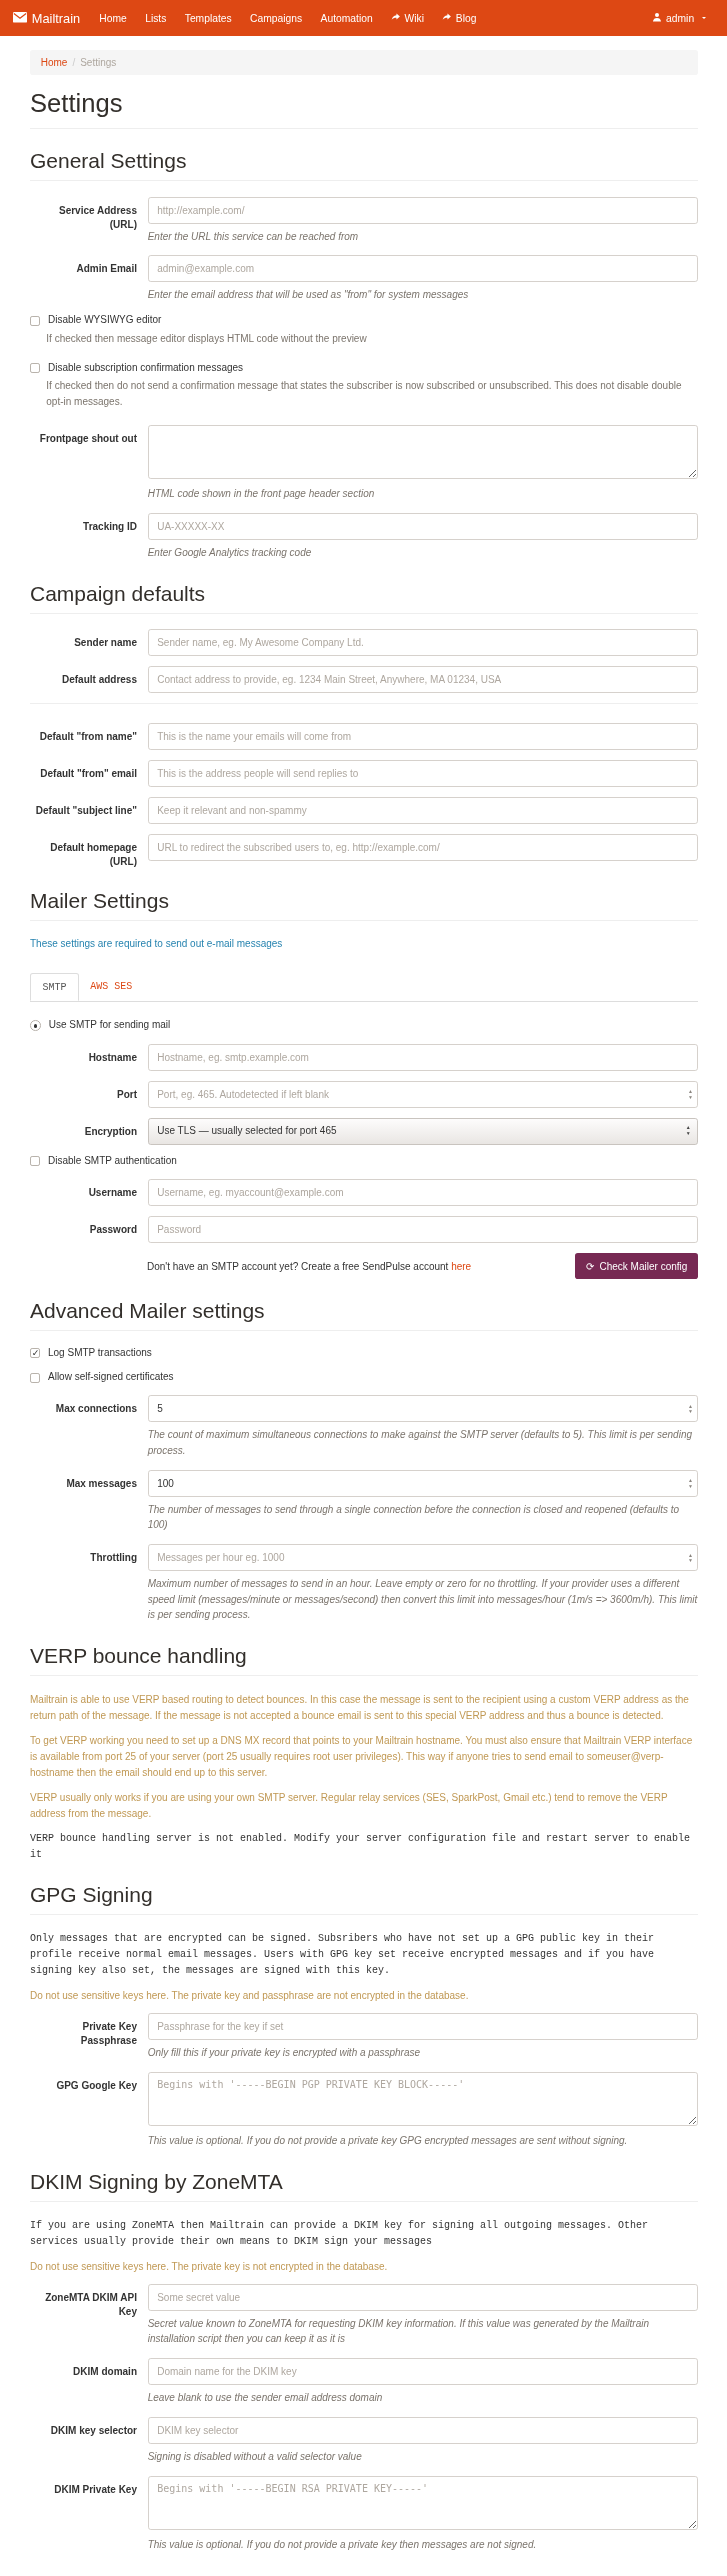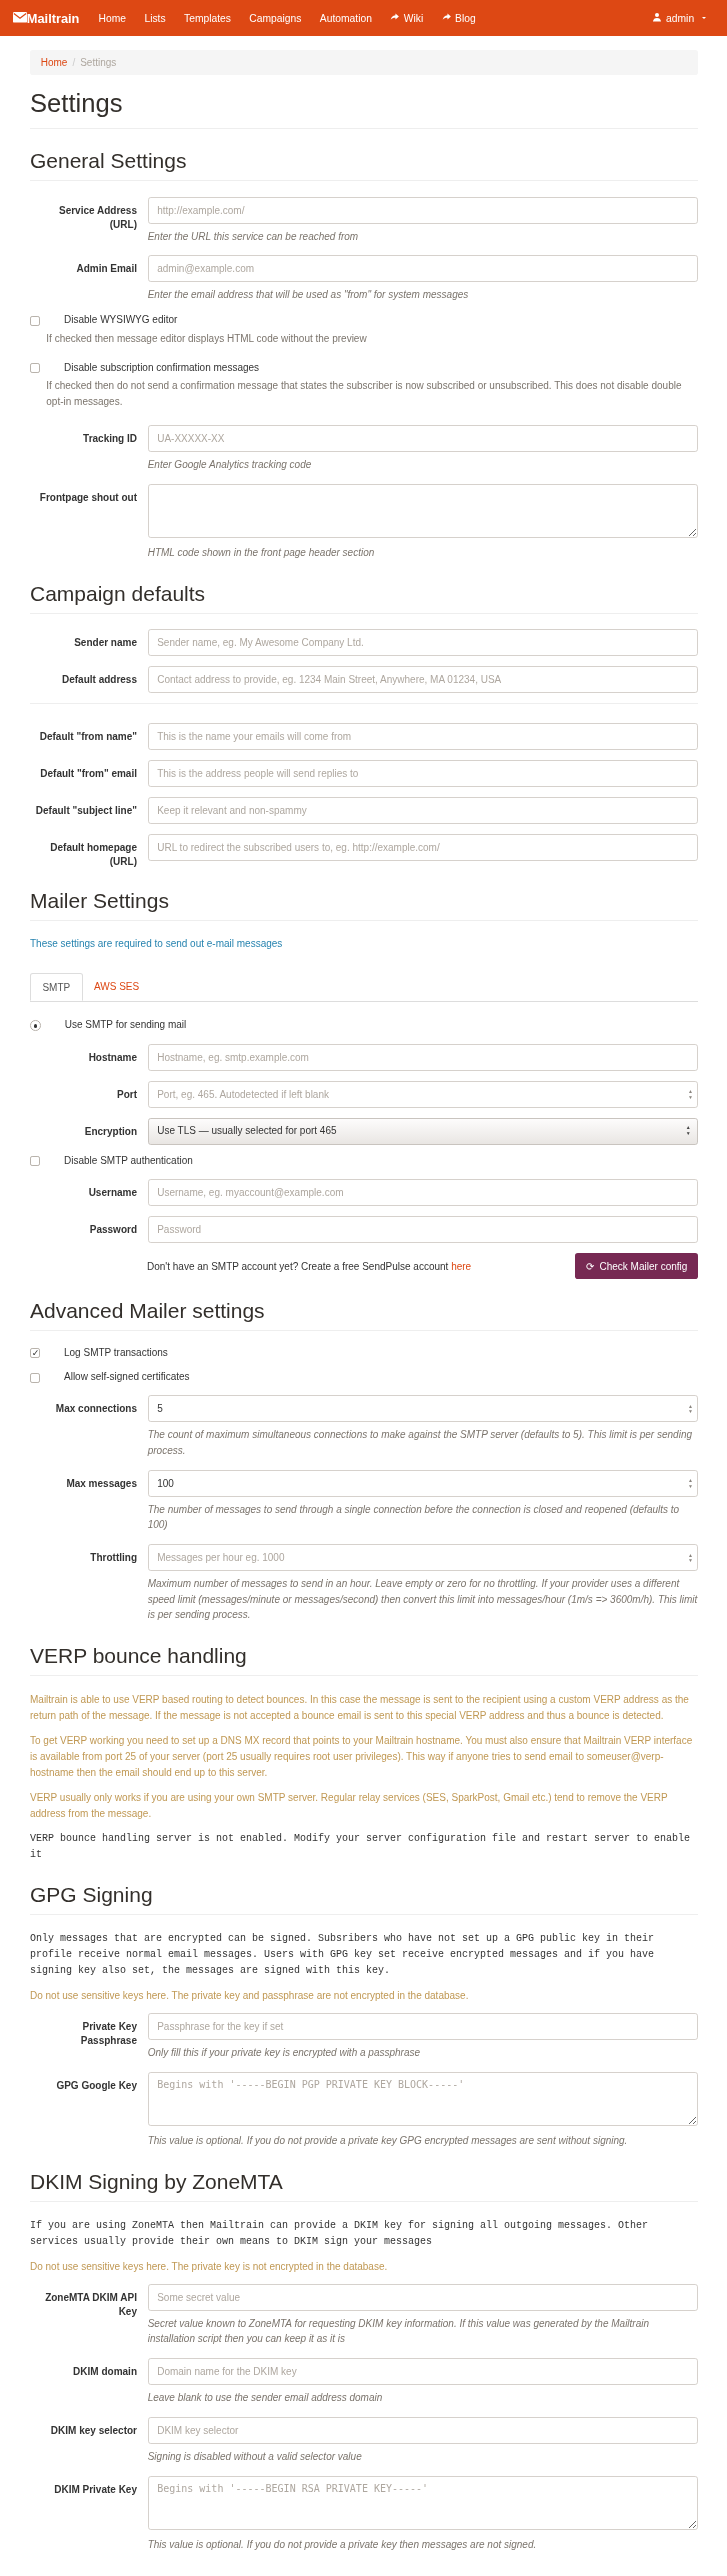--- a/index.html
+++ b/index.html
@@ -7,21 +7,21 @@
   body {
     width:728px; min-height:2576px;
     font-family:"Liberation Sans", sans-serif;
     font-size:10px; color:#333; background:#fff;
     display:flex; flex-direction:column;
   }
   a { text-decoration:none; }
 
   
   .navbar { background:#dd4814; height:36px; display:flex; align-items:center; padding:0 12.8px; }
-  .brand { color:#fff; font-size:12.8px; display:flex; align-items:center; margin-right:10px; font-weight:bold; }
+  .brand { color:#fff; font-size:12.8px; display:flex; align-items:center; gap:5px; margin-right:10px; font-weight:normal; }
   .nav-links { display:flex; align-items:center; height:100%; }
   .nav-item { color:#fff; font-size:10.3px; padding:0 9.2px; height:100%; display:flex; align-items:center; gap:4.3px; cursor:pointer; }
   .nav-right { margin-left:auto; }
   .caret { width:0; height:0; border-left:2.8px solid transparent; border-right:2.8px solid transparent; border-top:2.8px solid #fff; display:inline-block; margin-left:3.6px; }
 
   
   .container { width:668px; margin:0 auto; }
   .content { flex:0 0 auto; }
 
   .breadcrumb { background:#f5f5f5; border-radius:2.8px; padding:7px 10.7px; margin:14px 0 7px; color:#aea79f; }
@@ -55,30 +55,30 @@
 
   
   .select {
     position:relative; height:27px; border:0.7px solid #c9c4bf; border-radius:2.8px;
     background:linear-gradient(#fdfcfc, #e9e6e3); padding:6.4px 18.5px 6.4px 8.5px; cursor:pointer;
   }
   .sel-arrows { position:absolute; right:6.4px; top:50%; transform:translateY(-50%); display:flex; flex-direction:column; align-items:center; color:#444; font-size:5px; line-height:1.15; }
 
   
   .cb-row { margin:5.7px 0 15.6px; }
-  .cb-line { display:flex; align-items:flex-start; gap:24px; cursor:pointer; }
+  .cb-line { display:flex; align-items:flex-start; gap:8px; cursor:pointer; }
   .cbox { width:10px; height:10px; flex:0 0 auto; margin-top:1.4px; border:0.7px solid #b8b2ab; border-radius:2.1px; background:#fff; position:relative; }
   .cbox[data-checked="true"]::after { content:"✓"; position:absolute; top:-2.1px; left:0.7px; font-size:9.2px; color:#333; }
   .rbox { width:10.7px; height:10.7px; flex:0 0 auto; margin-top:1.4px; border:0.7px solid #b8b2ab; border-radius:50%; background:#fff; position:relative; }
   .rbox[data-checked="true"]::after { content:""; position:absolute; top:2.8px; left:2.8px; width:3.6px; height:3.6px; border-radius:50%; background:#333; }
   .cb-help { margin:5px 0 0 16.3px; color:#7b746c; line-height:1.55; }
 
   
   .tabs { display:flex; border-bottom:0.7px solid #ddd; margin:11.4px 0 17px; }
-  .tab { padding:7.8px 11.4px; margin-bottom:-0.7px; cursor:pointer; }
+  .tab { padding:7.8px 11.4px; margin-bottom:-0.7px; cursor:pointer;font-family:Liberation Mono, monospace; }
   .tab.active { background:#fff; border:0.7px solid #ddd; border-bottom:0.7px solid transparent; border-radius:2.8px 2.8px 0 0; color:#555; }
   .tab.inactive { color:#dd4814; }
 
   .text-info { color:#2683af; line-height:1.55; margin:10px 0 21px; }
   .text-warning { color:#c09853; line-height:1.6; margin:0 0 9.2px; }
   .para { color:#333; line-height:1.6; margin:0 0 9.2px;font-family:Liberation Mono, monospace; }
 
   .sendpulse-row { display:flex; align-items:center; margin:8.5px 0 4.3px; }
   .sendpulse-text { margin-left:117px; }
   .sendpulse-text a { color:#dd4814; }
@@ -187,32 +187,32 @@
 
   <div class="cb-row offset">
     <div class="cb-line">
       <span class="cbox" data-checked="false"></span>
       <span>Disable subscription confirmation messages</span>
     </div>
     <div class="cb-help">If checked then do not send a confirmation message that states the subscriber is now subscribed or unsubscribed. This does not disable double opt-in messages.</div>
   </div>
 
   <div class="form-row">
+    <div class="flabel">Frontpage shout out</div>
+    <div class="fctrl">
+      <textarea class="text" style=""></textarea>
+      <div class="help">HTML code shown in the front page header section</div>
+    </div>
+  </div>
+
+  <div class="form-row">
     <div class="flabel">Tracking ID</div>
     <div class="fctrl">
       <input class="text" placeholder="UA-XXXXX-XX" style="">
       <div class="help">Enter Google Analytics tracking code</div>
-    </div>
-  </div>
-
-  <div class="form-row">
-    <div class="flabel">Frontpage shout out</div>
-    <div class="fctrl">
-      <textarea class="text" style=""></textarea>
-      <div class="help">HTML code shown in the front page header section</div>
     </div>
   </div>
 
   <h2 class="section-title">Campaign defaults</h2>
 
   <div class="form-row">
     <div class="flabel">Sender name</div>
     <div class="fctrl"><input class="text" placeholder="Sender name, eg. My Awesome Company Ltd." style=""></div>
   </div>
 

